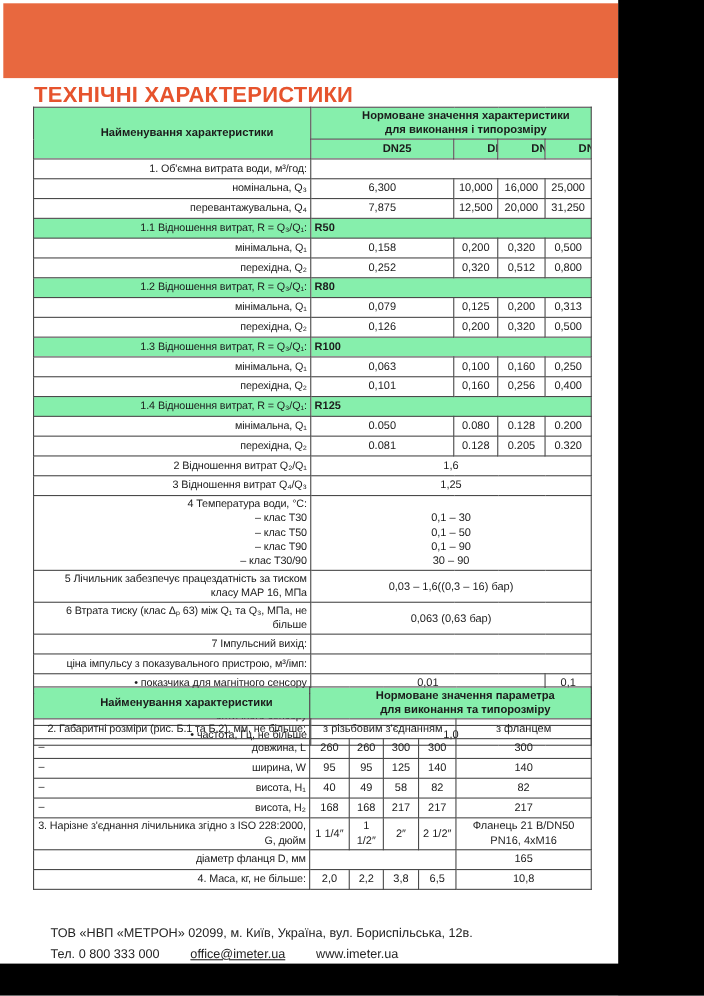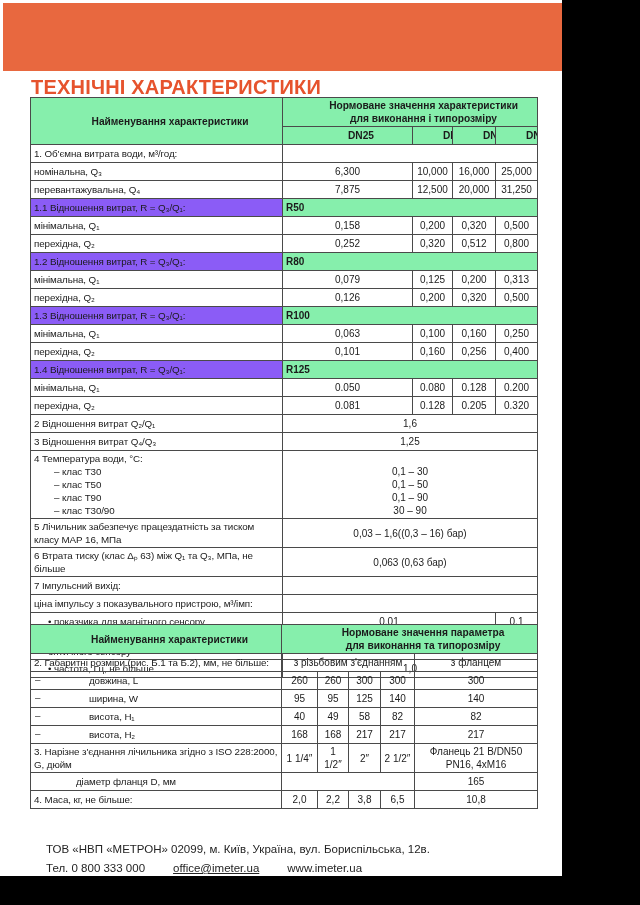--- a/index.html
+++ b/index.html
@@ -11,24 +11,24 @@
   .sidebar{position:absolute;left:562px;top:0;width:78px;height:905px;background:#000000;}
   .bottombar{position:absolute;left:0;top:876px;width:640px;height:29px;background:#000000;border-bottom:2px solid #3a3a3a;}
   .title{position:absolute;left:31px;top:76px;font-size:20px;font-weight:bold;color:#E6532D;letter-spacing:.2px;}
   .tblwrap{position:absolute;left:30px;}
   .t1{top:97px;}
   .t2{top:624px;}
   table{border-collapse:collapse;table-layout:fixed;width:507px;}
   td,th{border:1px solid #4a4a4a;height:15px;line-height:13px;padding:1px 3px;vertical-align:middle;
         font-size:9.8px;overflow:hidden;}
   th{background:#86efac;font-weight:bold;text-align:center;font-size:10.2px;padding-left:30px;}
-  td.lbl{text-align:left;letter-spacing:-0.1px;}
+  td.lbl{text-align:right;letter-spacing:-0.1px;}
   td.v{text-align:center;font-size:10px;}
   td.band{background:#86efac;font-weight:bold;text-align:left;font-size:10px;margin-left:47px;}
-  tr.bandrow td.lbl{background:#8b5cf6;}
+  tr.bandrow td.lbl{background:#86efac;}
   .ind1{}
   .ind2{padding-left:17px;}
   .subline{padding-left:20px;}
   .dashcell{position:relative;}
   .dashcell .dash{position:absolute;left:4px;top:1px;}
   .dashcell .dlabel{padding-left:55px;display:block;}
   .flangelbl{padding-left:45px;}
   .spacer{height:13px;}
   .footer{position:absolute;left:46px;top:840px;font-size:11.5px;line-height:19px;color:#242424;}
   .footer .sep{display:inline-block;width:28px;}

